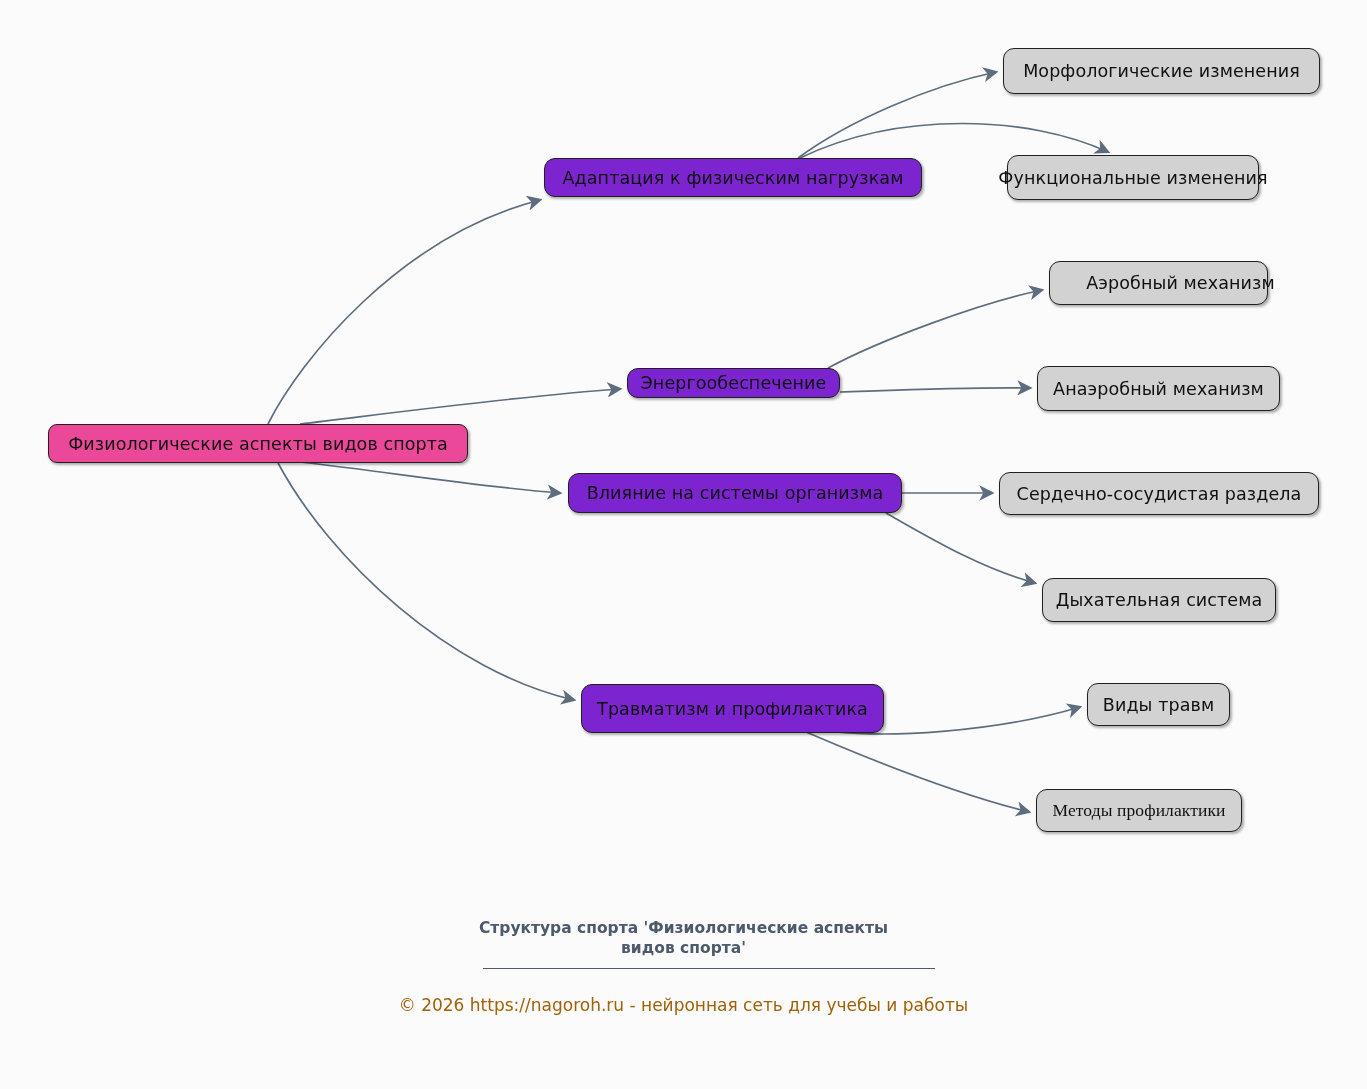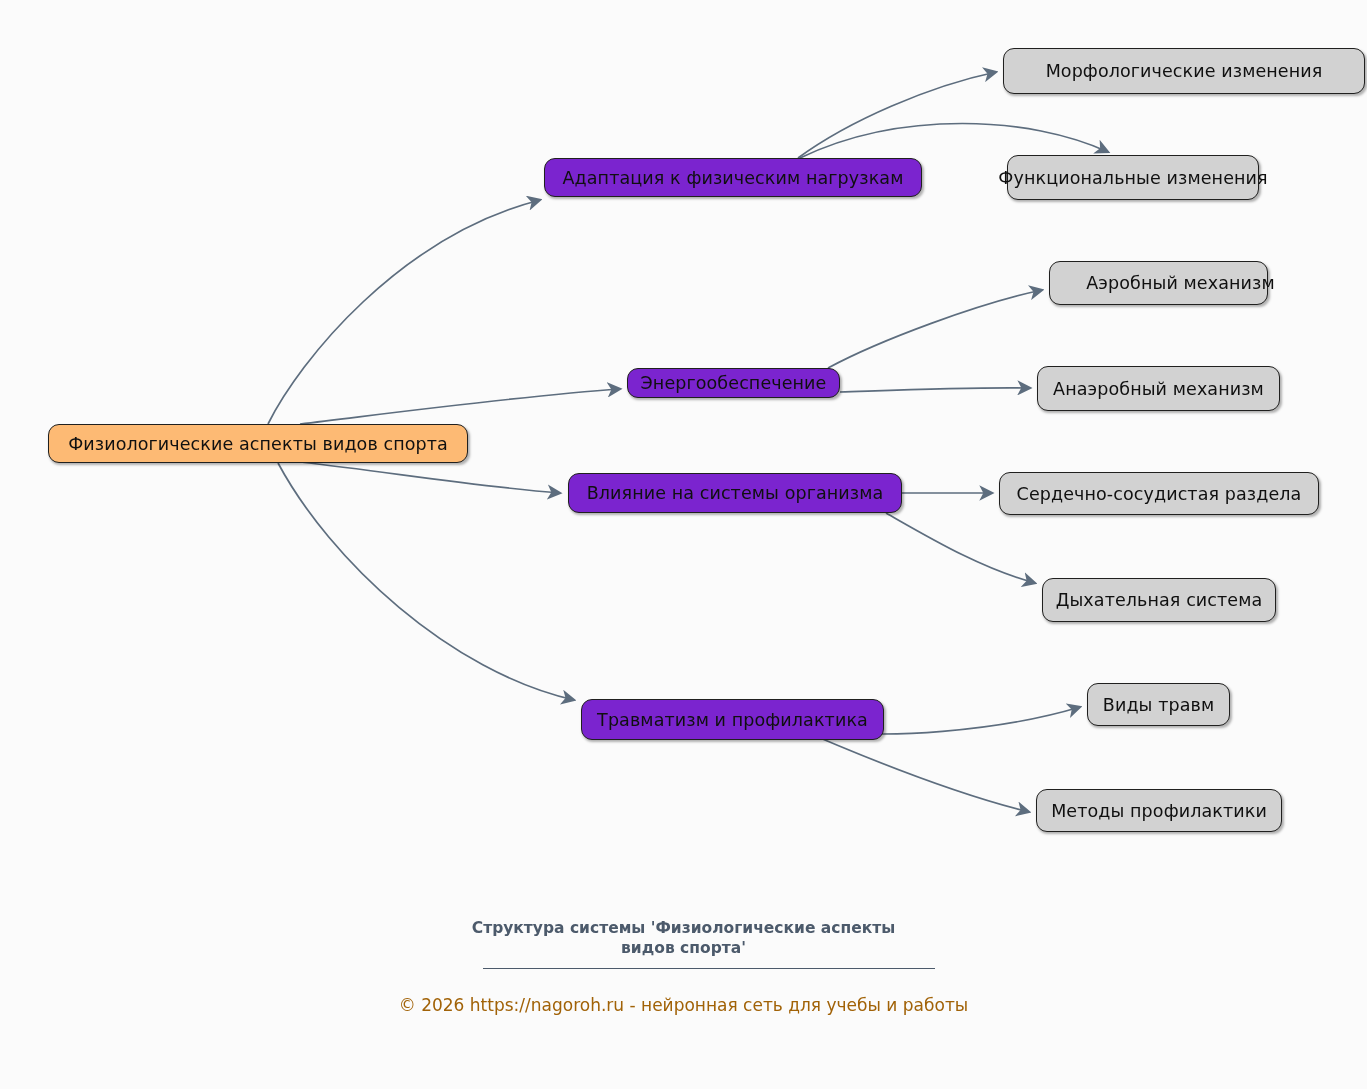--- a/index.html
+++ b/index.html
@@ -36,22 +36,23 @@
     justify-content: center;
     border-radius: 11px;
     border: 1.3px solid #20201f;
     font-size: 17.5px;
     color: #101010;
     white-space: nowrap;
     letter-spacing: 0.1px;
     box-shadow: 1.5px 2px 2.5px rgba(0,0,0,0.30);
   }
   .node.root {
-    background: #fdba74;
+    background: #ec4899;
     font-size: 17.5px;
+    border-radius: 9px;
   }
   .node.branch {
     background: #7b24cf;
     font-size: 17.5px;
   }
   .node.leaf {
     background: #d2d2d2;
     font-size: 17.5px;
   }
   .caption {
@@ -110,21 +111,21 @@
     </g>
   </svg>
 
   <div class="node root" style="left:48px; top:424px; width:420px; height:39px;">
     <span>Физиологические аспекты видов спорта</span>
   </div>
 
   <div class="node branch" style="left:544px; top:158px; width:378px; height:39px;">
     <span>Адаптация к физическим нагрузкам</span>
   </div>
-  <div class="node leaf" style="left:1003px; top:48px; width:362px; height:46px;">
+  <div class="node leaf" style="left:1003px; top:48px; width:317px; height:46px;">
     <span>Морфологические изменения</span>
   </div>
   <div class="node leaf" style="left:1007px; top:155px; width:252px; height:45px;">
     <span>Функциональные изменения</span>
   </div>
 
   <div class="node branch" style="left:627px; top:368px; width:213px; height:30px;">
     <span>Энергообеспечение</span>
   </div>
   <div class="node leaf" style="left:1049px; top:261px; width:219px; height:44px;padding-left:44px;">
@@ -137,32 +138,32 @@
   <div class="node branch" style="left:568px; top:473px; width:334px; height:40px;">
     <span>Влияние на системы организма</span>
   </div>
   <div class="node leaf" style="left:999px; top:472px; width:320px; height:43px;">
     <span>Сердечно-сосудистая раздела</span>
   </div>
   <div class="node leaf" style="left:1042px; top:578px; width:234px; height:44px;">
     <span>Дыхательная система</span>
   </div>
 
-  <div class="node branch" style="left:581px; top:699px; width:303px; height:41px;">
+  <div class="node branch" style="left:581px; top:684px; width:303px; height:49px;">
     <span>Травматизм и профилактика</span>
   </div>
   <div class="node leaf" style="left:1087px; top:683px; width:143px; height:43px;">
     <span>Виды травм</span>
   </div>
-  <div class="node leaf" style="left:1036px; top:789px; width:246px; height:43px;">
+  <div class="node leaf" style="left:1036px; top:789px; width:206px; height:43px;font-family:Liberation Serif, serif;">
     <span>Методы профилактики</span>
   </div>
 
   <div class="caption" style="top:918px;">
-    <div>Структура системы 'Физиологические аспекты</div>
+    <div>Структура спорта 'Физиологические аспекты</div>
     <div>видов спорта'</div>
   </div>
 
   <div class="divider" style="left:483px; top:968px; width:452px;"></div>
 
   <div class="footer" style="top:995px;">© 2026 https://nagoroh.ru - нейронная сеть для учебы и работы</div>
 
 </div>
 
 </body></html>

